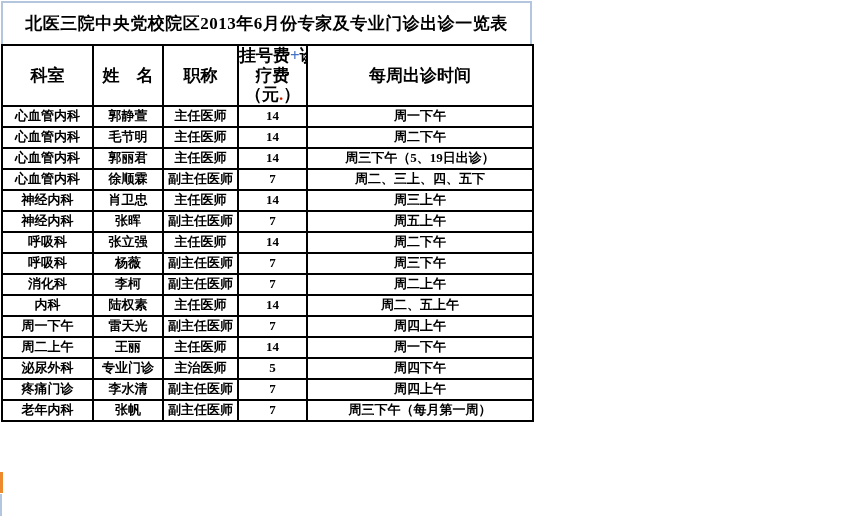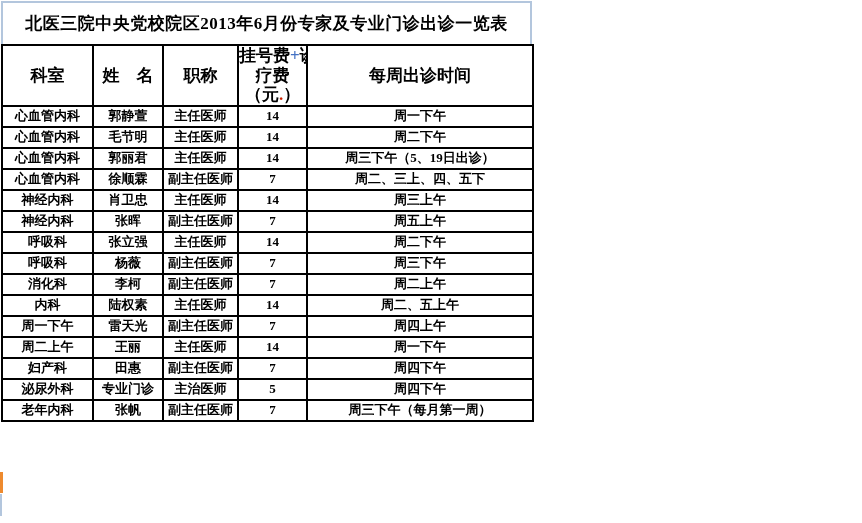--- a/index.html
+++ b/index.html
@@ -178,34 +178,34 @@
         <td class="time">周四上午</td>
       </tr>
         <tr>
         <td class="c">周二上午</td>
         <td class="c">王丽</td>
         <td class="c">主任医师</td>
         <td class="c">14</td>
         <td class="time">周一下午</td>
       </tr>
         <tr>
-        <td class="c">妇产科</td>
-        <td class="c">田惠</td>
-        <td class="c">副主任医师</td>
-        <td class="c">7</td>
-        <td class="time">周四下午</td>
-      </tr>
-        <tr>
         <td class="c">泌尿外科</td>
         <td class="c">专业门诊</td>
         <td class="c">主治医师</td>
         <td class="c">5</td>
         <td class="time">周四下午</td>
       </tr>
         <tr>
+        <td class="c">疼痛门诊</td>
+        <td class="c">李水清</td>
+        <td class="c">副主任医师</td>
+        <td class="c">7</td>
+        <td class="time">周四上午</td>
+      </tr>
+        <tr>
         <td class="c">老年内科</td>
         <td class="c">张帆</td>
         <td class="c">副主任医师</td>
         <td class="c">7</td>
         <td class="time">周三下午（每月第一周）</td>
       </tr>
       </tbody>
   </table>
 
 </div>

